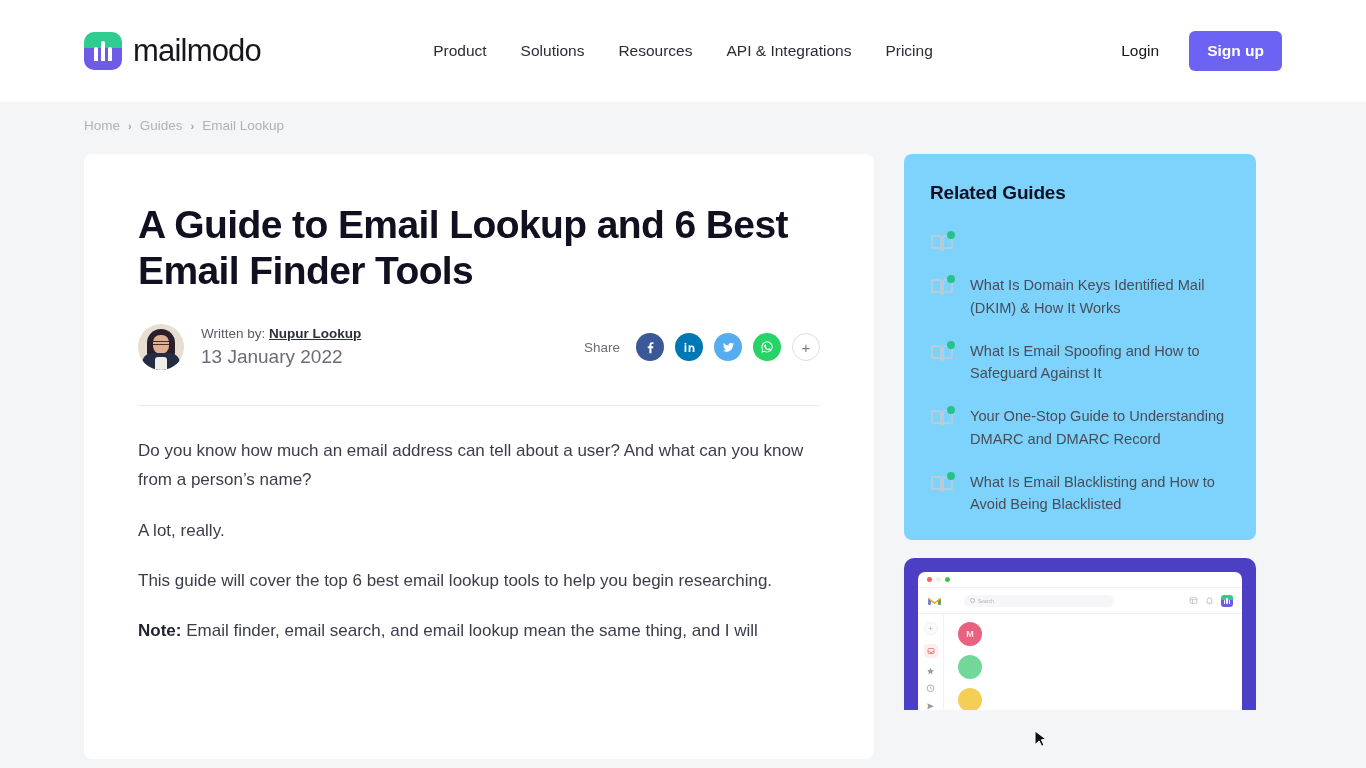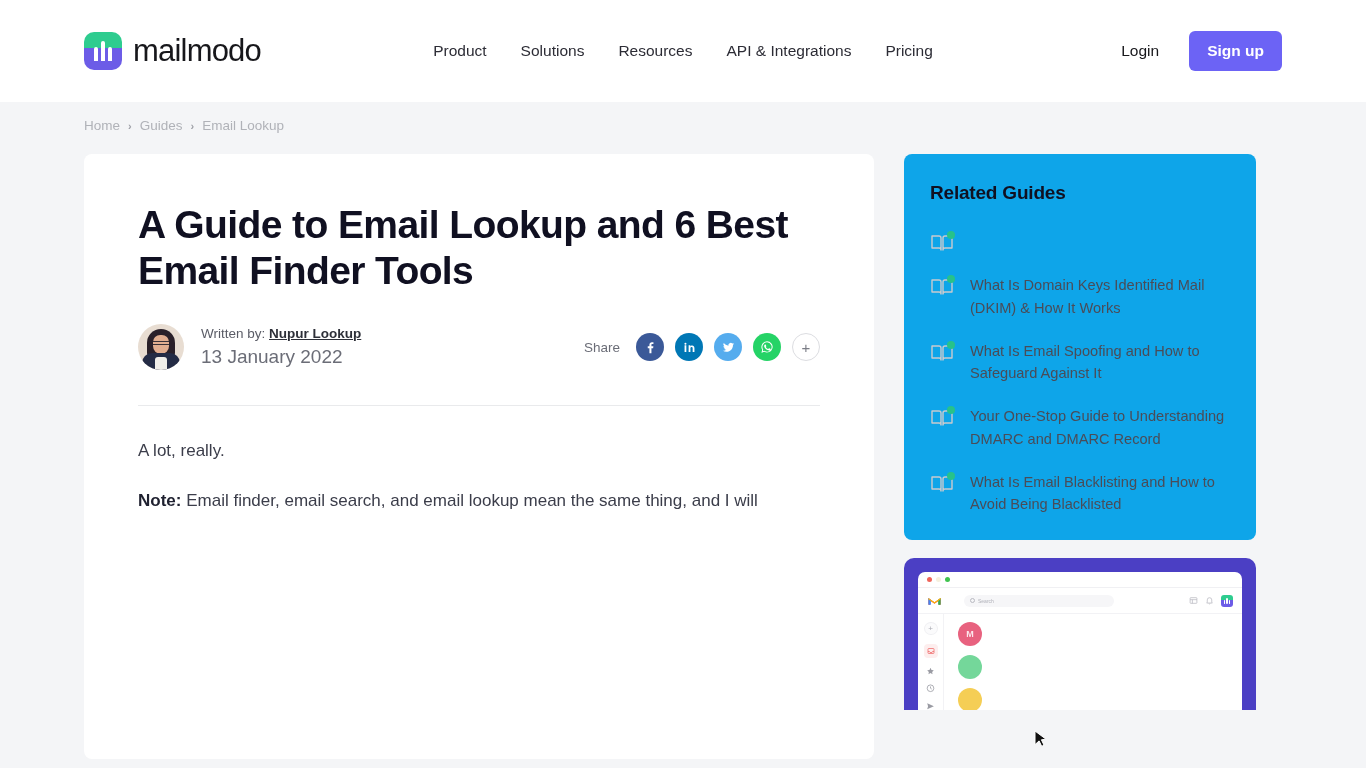--- a/index.html
+++ b/index.html
@@ -119,21 +119,21 @@
 
   .divider { height: 1px; background: #e9eaec; margin: 35px 0 30px; }
 
   .article-body p {
     font-size: 17px; line-height: 1.72; color: #3b3d4a; margin-bottom: 21px;
   }
   .article-body p b { font-weight: 700; color: #1f2130; }
 
   
   .related-card {
-    background: #0ea5e9; border-radius: 8px; padding: 28px 26px 24px;
+    background: #7dd3fc; border-radius: 8px; padding: 28px 26px 24px;
   }
   .related-title {
     font-size: 19px; font-weight: 700; color: #101021;
     letter-spacing: -0.2px; margin-bottom: 26px;
   }
   .guide-item { display: flex; gap: 16px; margin-bottom: 20px; align-items: flex-start; cursor: pointer; }
   .guide-item:last-child { margin-bottom: 0; }
   .book-icon { position: relative; flex: none; width: 24px; height: 22px; margin-top: 2px; }
   .book-icon svg { display: block; }
   .book-dot {
@@ -299,21 +299,23 @@
             </svg>
         </button>
 
         <button class="share-more">+</button>
       </div>
     </div>
 
     <div class="divider"></div>
 
     <div class="article-body">
+      <p>Do you know how much an email address can tell about a user? And what can you know from a person’s name?</p>
       <p>A lot, really.</p>
+      <p>This guide will cover the top 6 best email lookup tools to help you begin researching.</p>
       <p><b>Note:</b><span> Email finder, email search, and email lookup mean the same thing, and I will</span></p>
     </div>
   </article>
 
   <aside class="rail">
 
     <section class="related-card">
       <h2 class="related-title">Related Guides</h2>
 
       <div class="guide-item">

